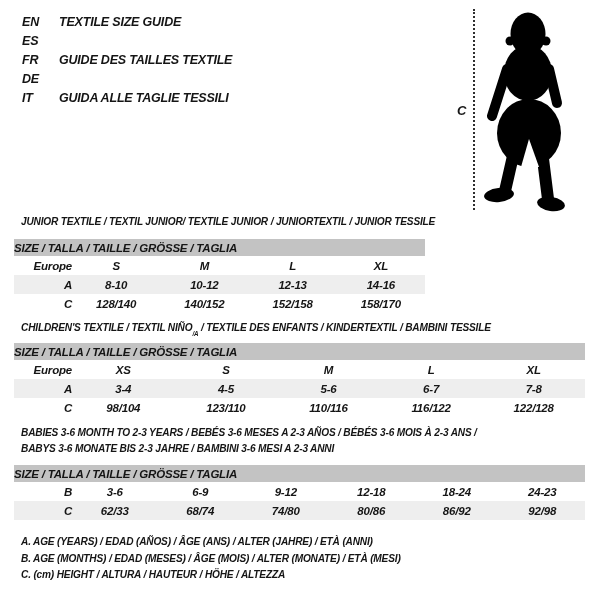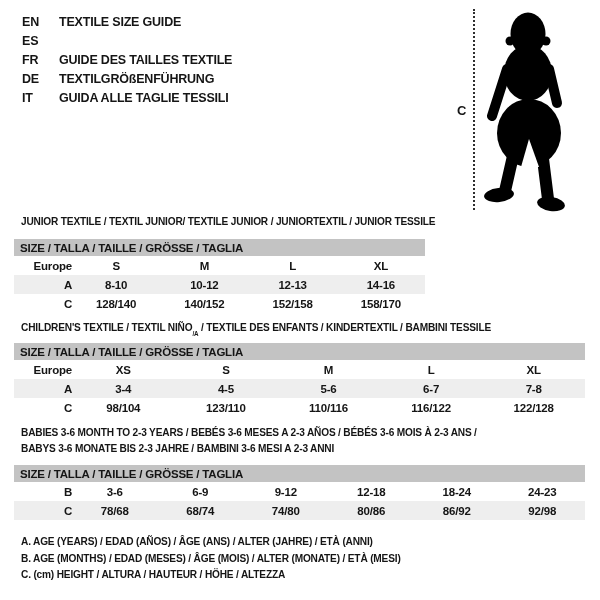--- a/index.html
+++ b/index.html
@@ -2,39 +2,40 @@
 <html><head>
 <meta charset="utf-8">
 <style>
   * { margin:0; padding:0; box-sizing:border-box; }
   html,body { background:#ffffff; }
   .page {
     position:relative; width:600px; height:600px; background:#ffffff;
     font-family:"Liberation Sans","DejaVu Sans",sans-serif;
     font-weight:700; color:#151515; overflow:hidden;
     letter-spacing:-0.2px;
+    font-style:italic;
   }
   
   .lang-block { position:absolute; left:22px; top:13px; }
   .lang-row { display:flex; line-height:19px; font-size:12.5px; white-space:nowrap; }
   .lang-code { width:37px; flex:0 0 37px; }
   
   .dotted-line { position:absolute; left:473px; top:9px; height:201px; width:0;
                  border-left:2px dotted #2e2e2e; }
   .c-label { position:absolute; left:457px; top:103px; font-size:13px; }
   .baby-svg { position:absolute; left:483px; top:11px; }
   
   .sec-heading { position:absolute; left:21px; font-size:11.5px; line-height:16px;
                  transform:scaleX(0.88); transform-origin:0 0; white-space:nowrap; }
   .sec-heading sub { font-size:0.62em; position:relative; top:2px; }
   
   .size-table { position:absolute; left:14px; border-collapse:collapse; table-layout:fixed; }
   .size-table td { font-size:11.5px; height:19px; text-align:center; vertical-align:middle;
                    padding:0; white-space:nowrap; }
-  .size-table tr.band td { background:#c3c3c3; text-align:left; padding-left:6px; height:17px; }
+  .size-table tr.band td { background:#c3c3c3; text-align:left; padding-left:0; height:17px; }
   .size-table td.lbl { text-align:right; padding-left:6px; }
   .size-table tr.stripe td { background:#eeeeee; }
   .t1 { width:411px; } .t2 { width:571px; } .t3 { width:571px; }
   col.col-label { width:58px; }
   
   .footnotes { position:absolute; left:21px; top:533px; font-size:11.5px; line-height:16.5px;
                transform:scaleX(0.88); transform-origin:0 0; white-space:nowrap; }
 </style>
 </head>
 <body>
@@ -48,21 +49,20 @@
     </div>
     <div class="lang-row">
       <span class="lang-code">ES</span>
     </div>
     <div class="lang-row">
       <span class="lang-code">FR</span>
       <span class="lang-title">GUIDE DES TAILLES TEXTILE</span>
     </div>
     <div class="lang-row">
       <span class="lang-code">DE</span>
-      <span class="lang-title">TEXTILGRÖßENFÜHRUNG</span>
     </div>
     <div class="lang-row">
       <span class="lang-code">IT</span>
       <span class="lang-title">GUIDA ALLE TAGLIE TESSILI</span>
     </div>
   </div>
 
   <div class="dotted-line"></div>
   <div class="c-label">C</div>
   <svg class="baby-svg" width="84" height="201" viewBox="0 0 84 201" xmlns="http://www.w3.org/2000/svg">
@@ -185,21 +185,21 @@
         <td class="lbl">B</td>
         <td>3-6</td>
         <td>6-9</td>
         <td>9-12</td>
         <td>12-18</td>
         <td>18-24</td>
         <td>24-23</td>
       </tr>
       <tr class="stripe">
         <td class="lbl">C</td>
-        <td>78/68</td>
+        <td>62/33</td>
         <td>68/74</td>
         <td>74/80</td>
         <td>80/86</td>
         <td>86/92</td>
         <td>92/98</td>
       </tr>
     </tbody>
   </table>
 
   <div class="footnotes">

